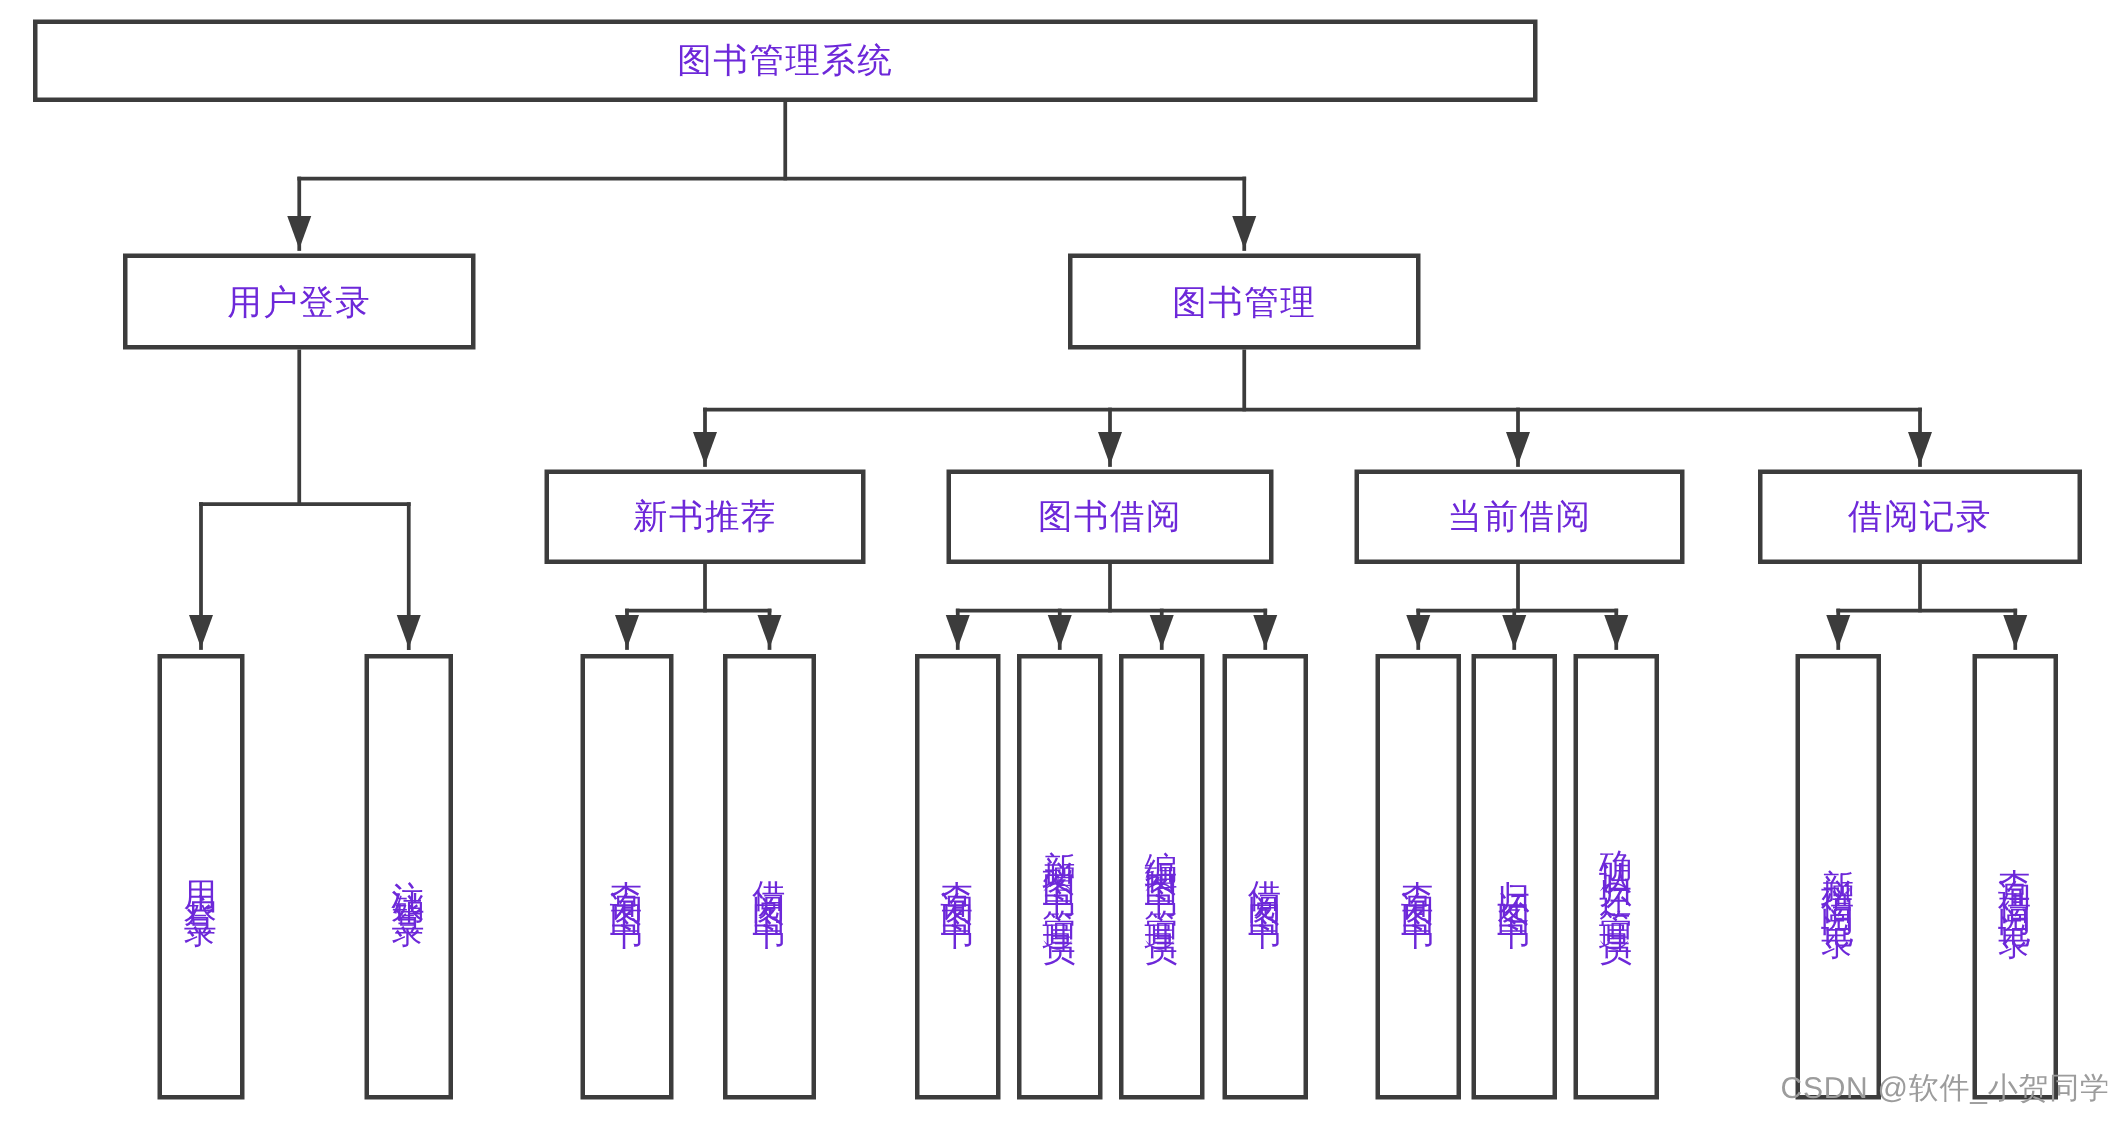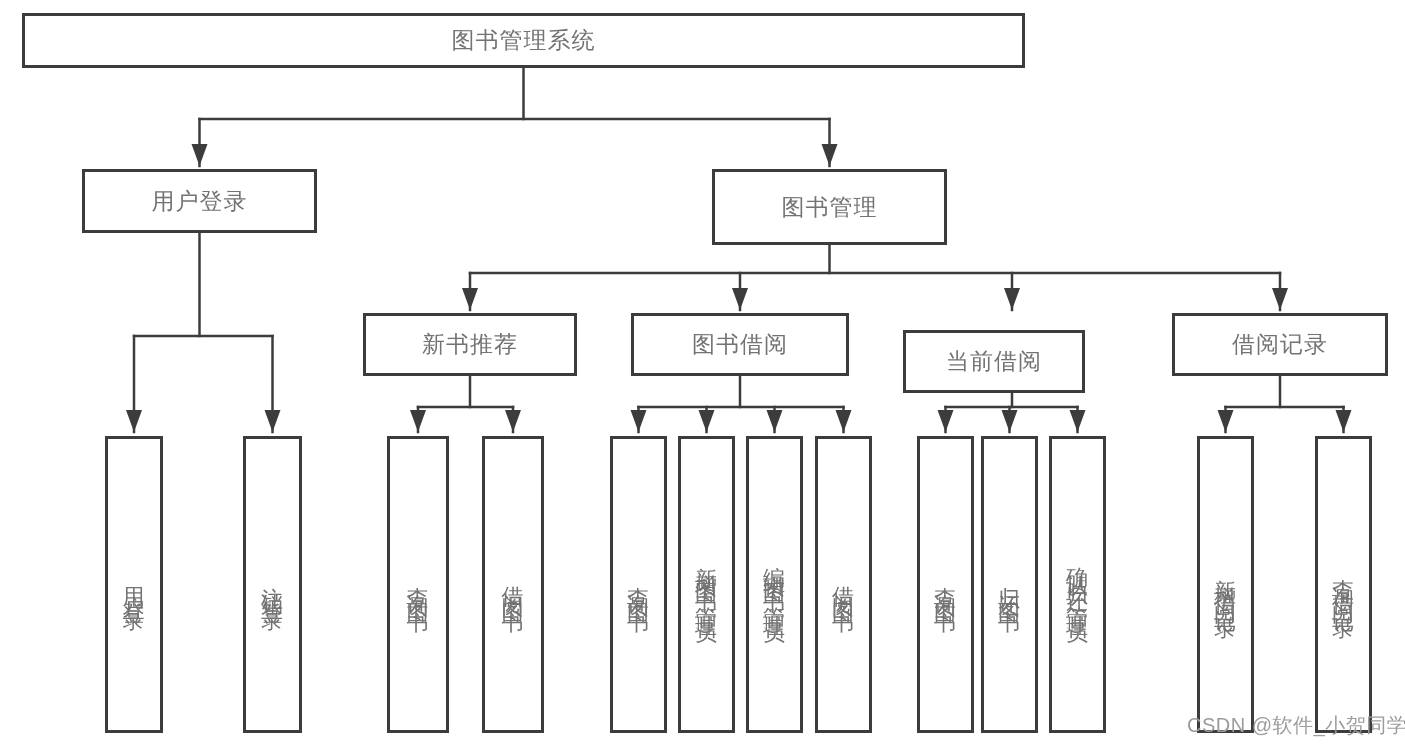--- a/index.html
+++ b/index.html
@@ -4,36 +4,36 @@
 <style>
   html,body { margin:0; padding:0; background:#ffffff; }
   .canvas {
     position:relative; width:1405px; height:747px; overflow:hidden;
     background:#ffffff; font-family:"Liberation Sans", sans-serif;
   }
   .connectors { position:absolute; left:0; top:0; z-index:0; }
   .box {
     position:absolute; box-sizing:border-box; background:#ffffff;
     border:3px solid #3c3c3c; display:flex; align-items:center; justify-content:center;
-    color:#737373; z-index:1;
+    color:#6d28d9; z-index:1;
   }
   .hlabel { font-size:23px; letter-spacing:1px; white-space:nowrap; }
   .vlabel {
     writing-mode:vertical-rl; text-orientation:mixed;
     font-size:22px; line-height:1.05; letter-spacing:8px; white-space:nowrap;
   }
   
   .n-root   { left:22px;  top:13px;  width:1003px; height:55px; }
   
   .n-login  { left:82px;  top:169px; width:235px; height:64px; }
-  .n-mgmt   { left:712px; top:169px; width:235px; height:76px; }
+  .n-mgmt   { left:712px; top:169px; width:235px; height:64px; }
   
   .n-l3-0 { left:363px;  top:313px; width:214px; height:63px;align-items:center; }
   .n-l3-1 { left:631px;  top:313px; width:218px; height:63px; }
-  .n-l3-2 { left:903px;  top:330px; width:182px; height:63px; }
+  .n-l3-2 { left:903px;  top:313px; width:220px; height:63px; }
   .n-l3-3 { left:1172px; top:313px; width:216px; height:63px; }
   
   .leaf { top:436px; height:297px; }
   .lf-0  { left:105px;  width:58px; }
   .lf-1  { left:243px;  width:59px; }
   .lf-2  { left:387px;  width:62px; }
   .lf-3  { left:482px;  width:62px; }
   .lf-4  { left:610px;  width:57px; }
   .lf-5  { left:678px;  width:57px; }
   .lf-6  { left:746px;  width:57px; }

